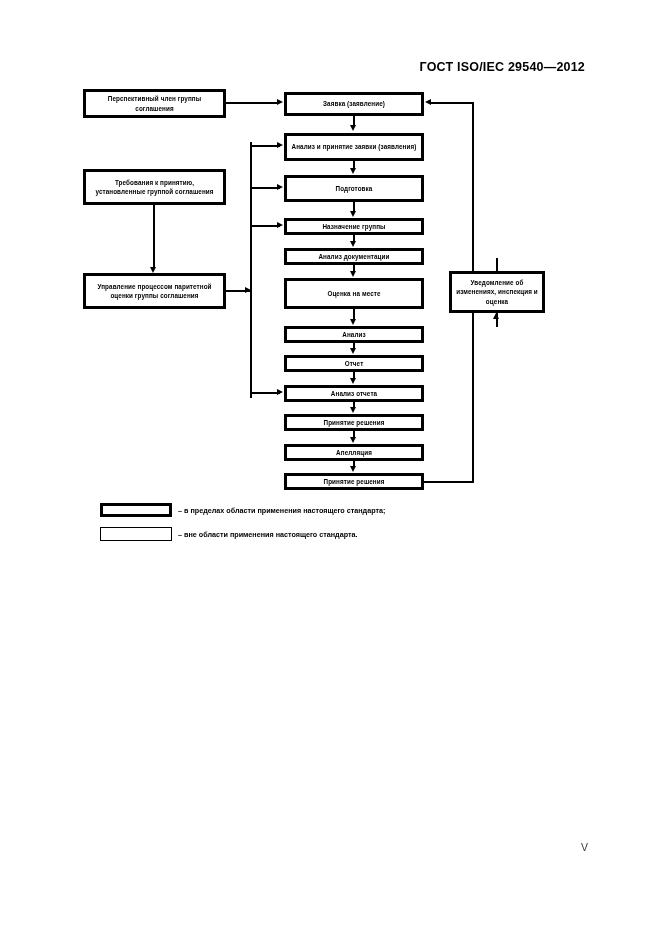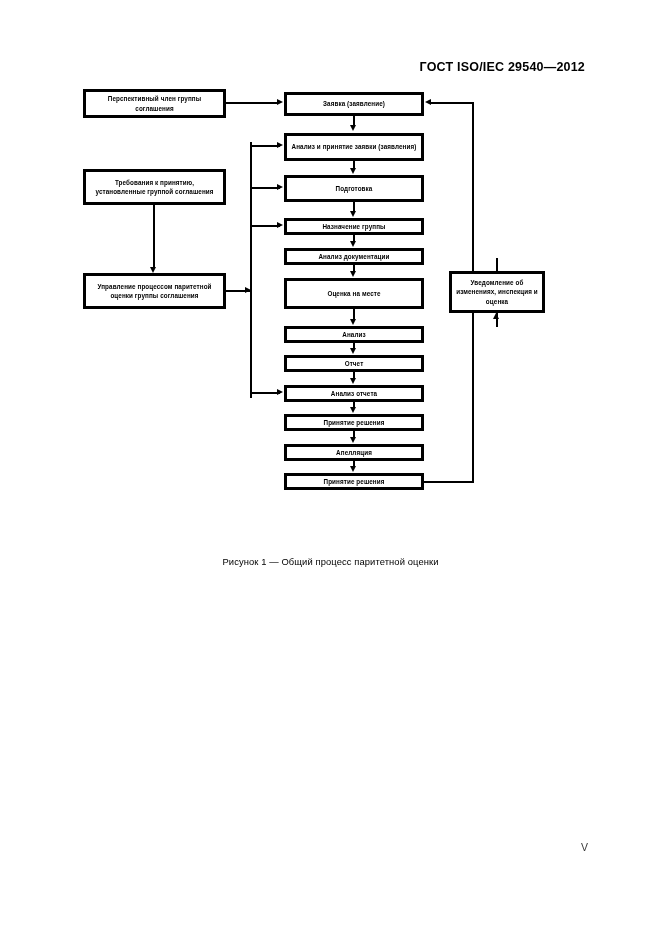--- a/index.html
+++ b/index.html
@@ -242,19 +242,26 @@
     <div class="ln v" style="left:472px;top:102px;height:381px;"></div>
     <div class="ln h" style="left:430px;top:102px;width:44px;"></div>
     <div class="ar left" style="left:425px;top:99px;"></div>
 
     <div class="ln v" style="left:496px;top:258px;height:14px;"></div>
     <div class="ln v" style="left:496px;top:313px;height:14px;"></div>
     <div class="ar up" style="left:493px;top:313px;"></div>
 
   </div>
 
-
-
-  <div class="caption">Рисунок 1 — Общий процесс паритетной оценки</div>
+  <div class="legend-row" style="left:100px;top:503px;">
+    <span class="legend-swatch thick"></span>
+    <span>– в пределах области применения настоящего стандарта;</span>
+  </div>
+
+  <div class="legend-row" style="left:100px;top:527px;">
+    <span class="legend-swatch thin"></span>
+    <span>– вне области применения настоящего стандарта.</span>
+  </div>
+
 
   <div class="page-mark">V</div>
 
 </div>
 
 </body></html>

